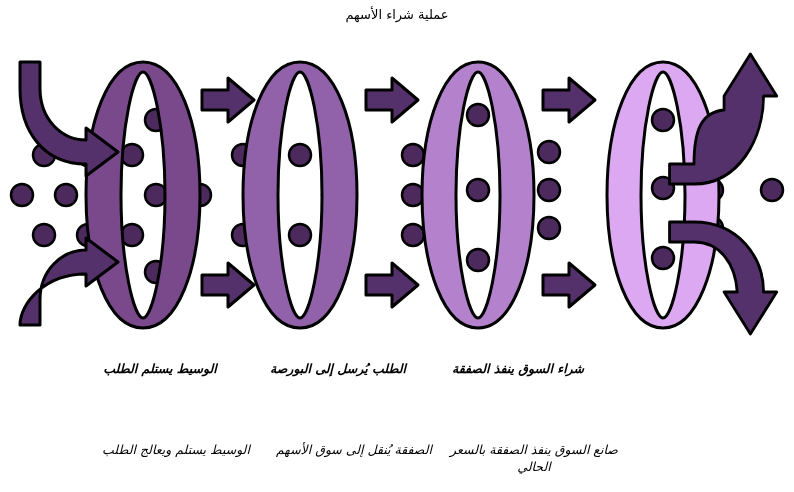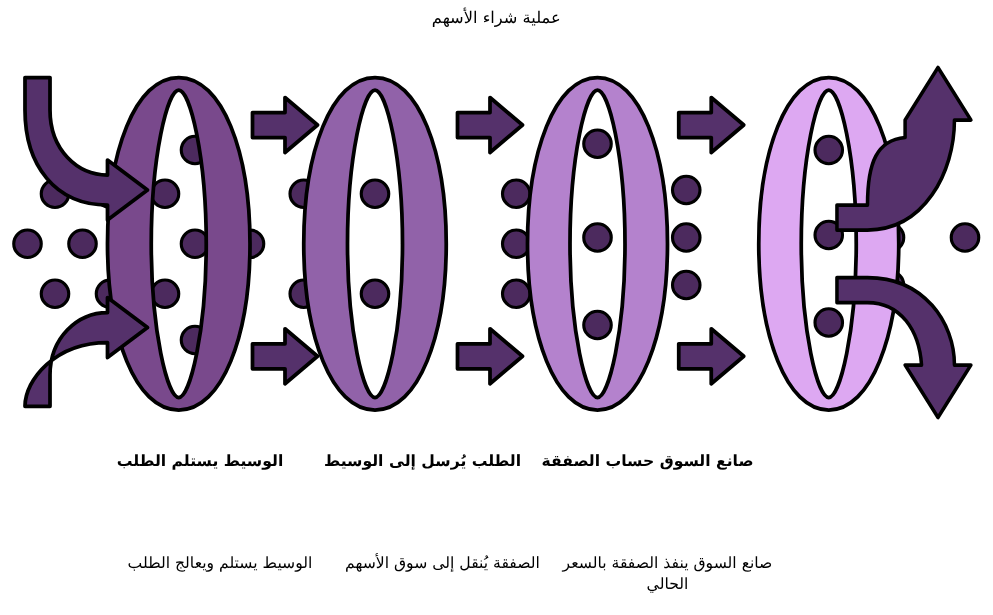--- a/index.html
+++ b/index.html
@@ -43,20 +43,21 @@
     height: 350px;
     display: block;
   }
 
   .labels-layer {
     position: absolute;
     left: 0;
     top: 360px;
     width: 794px;
     height: 132px;
+    font-style: italic;
   }
 
   .label-col {
     position: absolute;
     top: 0;
     width: 180px;
     text-align: center;
     direction: rtl;
   }
 
@@ -264,24 +265,24 @@
   </svg>
 
   <div class="labels-layer">
 
     <div class="label-col col-1">
       <div class="label-head">الوسيط يستلم الطلب</div>
       <div class="label-sub">الوسيط يستلم ويعالج الطلب</div>
     </div>
 
     <div class="label-col col-2">
-      <div class="label-head">الطلب يُرسل إلى الوسيط</div>
+      <div class="label-head">الطلب يُرسل إلى البورصة</div>
       <div class="label-sub">الصفقة يُنقل إلى سوق الأسهم</div>
     </div>
 
     <div class="label-col col-3">
-      <div class="label-head">صانع السوق حساب الصفقة</div>
+      <div class="label-head">شراء السوق ينفذ الصفقة</div>
       <div class="label-sub">صانع السوق ينفذ الصفقة بالسعر الحالي</div>
     </div>
 
 
   </div>
 </div>
 
 </body></html>

